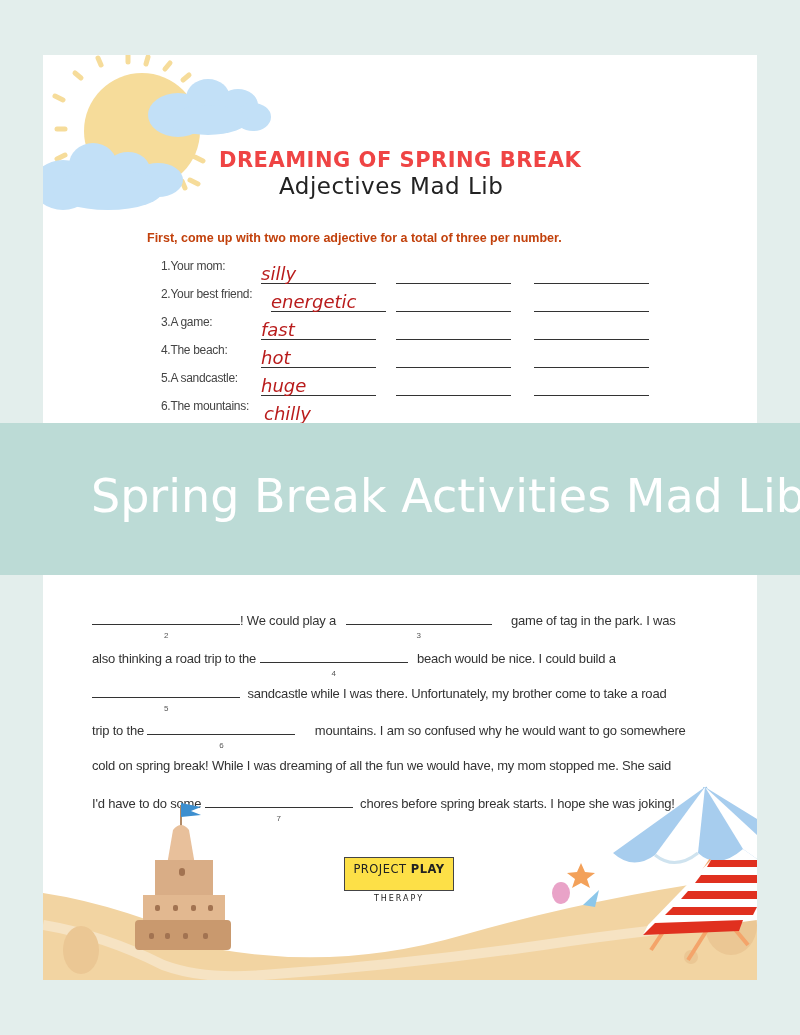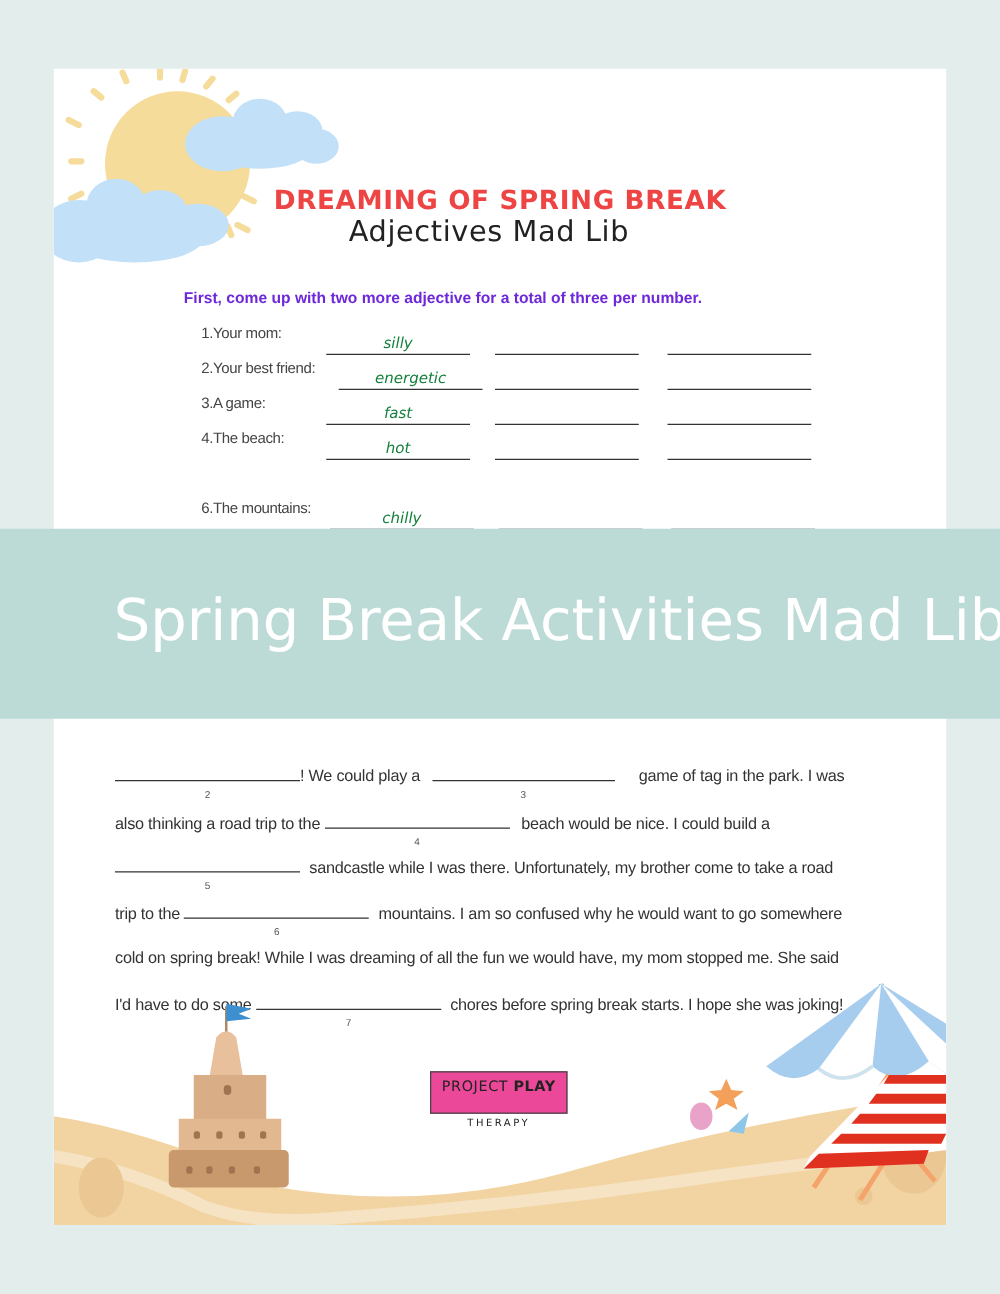--- a/index.html
+++ b/index.html
@@ -17,31 +17,31 @@
     .title {
       position:absolute; left:176px; top:93px; width:370px; text-align:left;
       font-family:"DejaVu Sans", sans-serif; font-weight:bold; font-size:21px;
       letter-spacing:0.5px; color:#ef4444;
     }
     .subtitle {
       position:absolute; left:236px; top:118px; font-size:23px; color:#222;
       font-family:"DejaVu Sans", sans-serif; font-weight:normal; letter-spacing:0.5px;text-align:center;
     }
     .instructions {
-      position:absolute; left:104px; top:176px; font-size:12.5px; font-weight:bold; color:#6d28d9;
+      position:absolute; left:104px; top:176px; font-size:12.5px; font-weight:bold; color:#c2410c;
     }
     .adj-row { position:absolute; left:0; height:28px; width:596px; }
     .adj-label {
       position:absolute; left:118px; top:6px; font-size:12px; color:#444; white-space:nowrap;
       letter-spacing:-0.3px;
     }
     .adj-blank {
       position:absolute; top:14px; width:115px; height:16px; border-bottom:1.3px solid #333;
-      text-align:center; font-family:"DejaVu Sans", sans-serif; font-style:italic;
-      font-size:12px; color:#15803d; line-height:14px;
+      font-family:"DejaVu Sans", sans-serif; font-style:italic;
+      font-size:18px; color:#b91c1c; line-height:14px;
     }
     .banner {
       position:absolute; left:0; top:423px; width:800px; height:152px; background:#bcdbd6;
       display:flex; align-items:center; justify-content:center;padding-left:48px;
     }
     .banner-text {
       color:#ffffff; font-size:46px; font-family:"DejaVu Sans", sans-serif; letter-spacing:0px;
       margin-top:-6px;
     }
     .story-line {
@@ -49,21 +49,21 @@
     }
     .blank {
       display:inline-block; border-bottom:1.2px solid #333; height:12px; vertical-align:baseline;
       position:relative;
     }
     .blank .num {
       position:absolute; left:50%; top:19px; transform:translateX(-50%); font-size:8px; color:#555;
     }
     .logo {
       position:absolute; left:301px; top:802px; width:110px; height:34px; border:1.5px solid #444;
-      background:#ec4899; text-align:center; box-sizing:border-box;
+      background:#fde047; text-align:center; box-sizing:border-box;
     }
     .logo-top { font-size:11.5px; color:#222; margin-top:4px; letter-spacing:0.5px; font-family:"DejaVu Sans", sans-serif; }
     .logo-top b { font-weight:bold; }
     .logo-bot { font-size:8px; letter-spacing:2px; color:#222; margin-top:18px; font-family:"DejaVu Sans", sans-serif; }
   </style>
 </head>
 <body>
 
 <div class="page">
 
@@ -119,20 +119,26 @@
     <span class="adj-blank" style="left:218px">fast</span>
     <span class="adj-blank" style="left:353px"></span>
     <span class="adj-blank" style="left:491px"></span>
   </div>
   <div class="adj-row" style="top:282px">
     <span class="adj-label">4.The beach:</span>
     <span class="adj-blank" style="left:218px">hot</span>
     <span class="adj-blank" style="left:353px"></span>
     <span class="adj-blank" style="left:491px"></span>
   </div>
+  <div class="adj-row" style="top:310px">
+    <span class="adj-label">5.A sandcastle:</span>
+    <span class="adj-blank" style="left:218px">huge</span>
+    <span class="adj-blank" style="left:353px"></span>
+    <span class="adj-blank" style="left:491px"></span>
+  </div>
   <div class="adj-row" style="top:338px">
     <span class="adj-label">6.The mountains:</span>
     <span class="adj-blank" style="left:221px">chilly</span>
     <span class="adj-blank" style="left:356px"></span>
     <span class="adj-blank" style="left:494px"></span>
   </div>
 
   <div class="story-line" style="top:557px">
     <span class="blank" style="width:148px"><span class="num">2</span></span><span>! We could play a</span>
     <span class="blank" style="width:146px;margin-left:6px"><span class="num">3</span></span>
@@ -143,21 +149,21 @@
     <span class="blank" style="width:148px"><span class="num">4</span></span>
     <span style="margin-left:6px">beach would be nice. I could build a</span>
   </div>
   <div class="story-line" style="top:630px">
     <span class="blank" style="width:148px"><span class="num">5</span></span>
     <span style="margin-left:4px">sandcastle while I was there. Unfortunately, my brother come to take a road</span>
   </div>
   <div class="story-line" style="top:667px">
     <span>trip to the</span>
     <span class="blank" style="width:148px"><span class="num">6</span></span>
-    <span style="margin-left:4px">mountains. I am so confused why he would want to go somewhere</span>
+    <span style="margin-left:16px">mountains. I am so confused why he would want to go somewhere</span>
   </div>
   <div class="story-line" style="top:703px">cold on spring break! While I was dreaming of all the fun we would have, my mom stopped me. She said</div>
   <div class="story-line" style="top:740px">
     <span>I'd have to do some</span>
     <span class="blank" style="width:148px"><span class="num">7</span></span>
     <span style="margin-left:4px">chores before spring break starts. I hope she was joking!</span>
   </div>
 
   <svg class="art" style="left:0;top:720px" width="714" height="205" viewBox="0 0 714 205">
 

